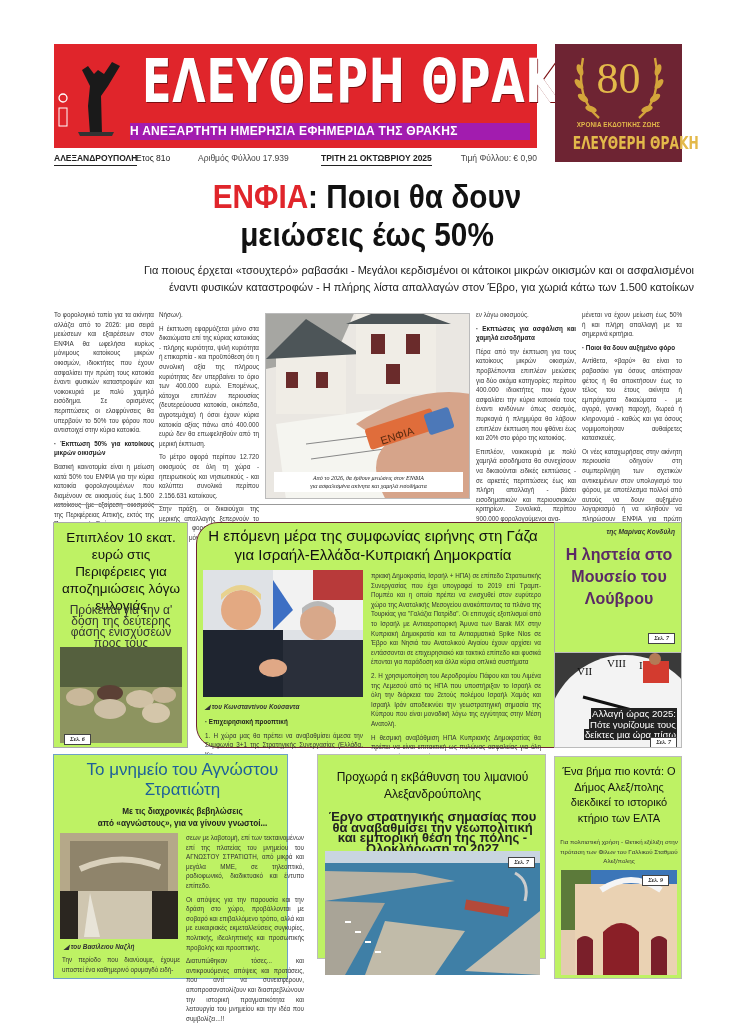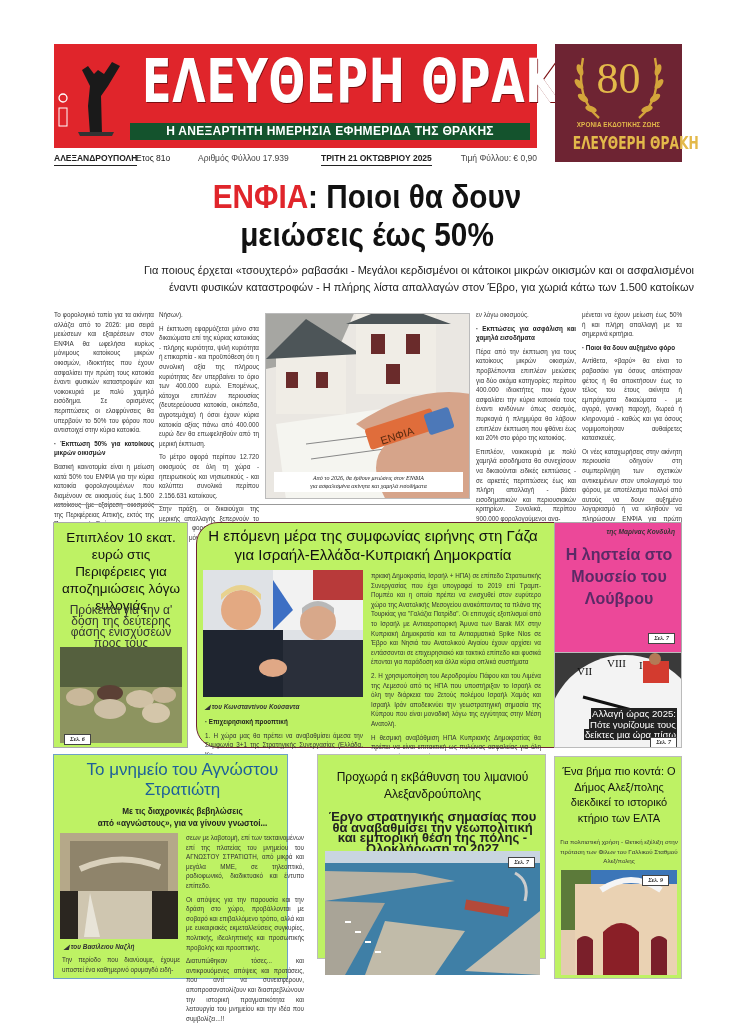--- a/index.html
+++ b/index.html
@@ -7,22 +7,22 @@
   body { font-family: "Liberation Sans", sans-serif; color: #222; position: relative; }
 
   
   .masthead { position: absolute; left: 54px; top: 44px; width: 483px; height: 104px; background: #e0252b; }
   .mast-statue { position: absolute; left: 14px; top: 12px; width: 56px; height: 80px; }
   .mast-sidelogo { position: absolute; left: 4px; top: 46px; width: 10px; height: 40px; }
   .mast-title { position: absolute; left: 88px; top: 0px; width: 390px; height: 74px;
     color: #fff; font-family: "DejaVu Sans", sans-serif; font-weight: bold; font-size: 60px;
     letter-spacing: 1px; line-height: 74px; text-align: left; transform: scaleX(0.72); transform-origin: left center;
     white-space: nowrap; text-shadow: 1px 1px 0 #7a0d10; }
-  .mast-subtitle { position: absolute; left: 76px; top: 79px; width: 400px; height: 17px; background: #14532d;
-    color: #fff; font-weight: bold; font-size: 12px; line-height: 17px; text-align: center; letter-spacing: 0.3px; white-space: nowrap; }
+  .mast-subtitle { position: absolute; left: 76px; top: 79px; width: 400px; height: 17px; background: #a21caf;
+    color: #fff; font-weight: bold; font-size: 12px; line-height: 17px; letter-spacing: 0.3px; white-space: nowrap; }
 
   .anniv { position: absolute; left: 555px; top: 44px; width: 127px; height: 118px; background: #6e2433; }
   .anniv-num { position: absolute; left: 0; top: 10px; width: 127px; text-align: center; color: #e3b94a;
     font-family: "Liberation Serif", serif; font-size: 44px; line-height: 50px; }
   .anniv svg { position: absolute; left: 14px; top: 2px; }
   .anniv-sub { position: absolute; left: 0; top: 77px; width: 127px; text-align: center; color: #e3b94a; font-size: 6.3px; font-weight: bold; letter-spacing: 0.1px; }
   .anniv-name { position: absolute; left: 0; top: 87px; width: 127px; text-align: center; color: #e3b94a; font-family: "DejaVu Sans", sans-serif;
     font-weight: bold; font-size: 17px; line-height: 24px; transform: scaleX(0.72); transform-origin: center; white-space: nowrap; }
 
   .dateline { position: absolute; left: 54px; top: 151px; width: 483px; height: 14px; font-size: 8.5px; line-height: 14px; color: #222; }
@@ -59,21 +59,21 @@
   .b-eul { left: 53px; top: 522px; width: 135px; height: 226px; }
   .b-eul .box-h { position: absolute; left: 4px; top: 6px; width: 126px; font-size: 13.5px; line-height: 17px; }
   .b-eul .box-s { position: absolute; left: 4px; top: 82px; width: 126px; font-size: 12px; line-height: 11px; text-align: center; color: #333; }
   .b-eul .pic { position: absolute; left: 6px; top: 124px; width: 122px; height: 96px; background: #8a8a5a; overflow: hidden; }
 
   .b-gaza { left: 196px; top: 522px; width: 412px; height: 226px; border-color: #6e2433; border-radius: 22px; }
   .b-gaza .box-h { position: absolute; left: 4px; top: 3px; width: 344px; font-size: 15px; line-height: 19px; }
   .b-gaza .pic { position: absolute; left: 6px; top: 47px; width: 160px; height: 127px; background: #5d6772; overflow: hidden; }
   .b-gaza .byline { position: absolute; left: 8px; top: 180px; font-size: 6.4px; font-style: italic; font-weight: bold; color: #333; }
 
-  .b-louvre { left: 554px; top: 522px; width: 128px; height: 156px; background: #ec4899; }
+  .b-louvre { left: 554px; top: 522px; width: 128px; height: 156px; background: #bef264; }
   .b-louvre .author { position: absolute; right: 6px; top: 5px; font-size: 6.6px; font-style: italic; font-weight: bold; color: #333; }
   .b-louvre .box-h { position: absolute; left: 0; top: 21px; width: 128px; font-size: 16px; line-height: 22px; color: #5b2a66; font-weight: bold; }
 
   .b-clock { left: 554px; top: 652px; width: 128px; height: 96px; background: #d9d9d9; overflow: hidden; border-color: #bbb; }
   .b-clock .ctxt { position: absolute; right: 4px; top: 56px; width: 124px; text-align: right; color: #fff; font-size: 9.6px; line-height: 10.5px; }
   .b-clock .ctxt span { background: #222; padding: 0 1px; }
 
   .b-monu { left: 53px; top: 754px; width: 235px; height: 225px; border-color: #6fa1c7; }
   .b-monu .box-h { position: absolute; left: 0; top: 5px; width: 257px; font-size: 17px; line-height: 20px; color: #1d5f9a; }
   .b-monu .box-s { position: absolute; left: 0; top: 51px; width: 257px; text-align: center; font-size: 8.2px; line-height: 12px; font-weight: bold; color: #222; }

